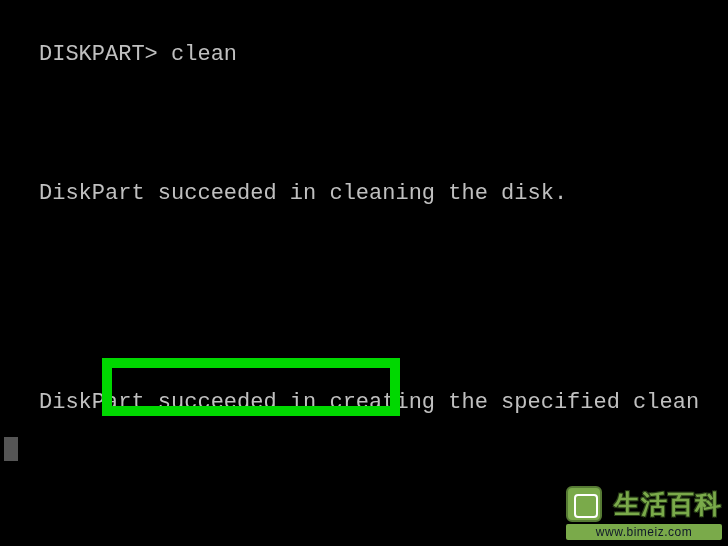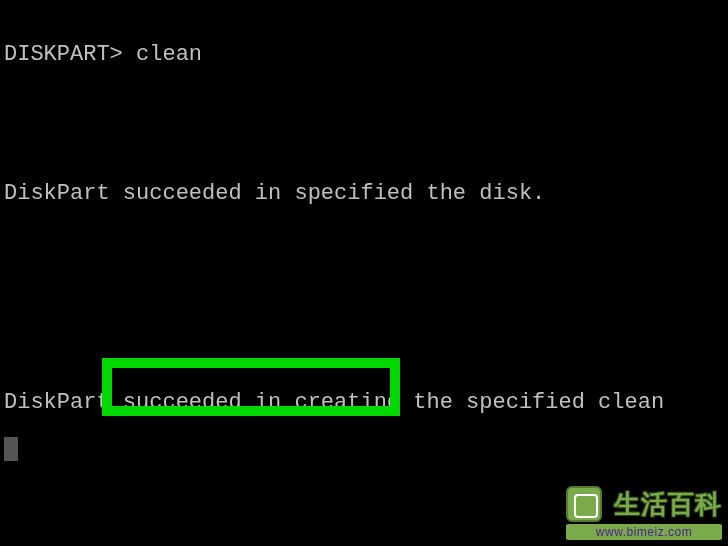--- a/index.html
+++ b/index.html
@@ -19,20 +19,21 @@
       padding-top: 0;
     }
     .terminal {
       white-space: pre;
       line-height: 1.0;
     }
     .line {
       display: block;
       height: 25px;
       padding-left: 4px;
+      margin-left: 35px;
     }
     .blank {
       display: block;
       height: 26px;
     }
     .highlight-box {
       position: absolute;
       border: 10px solid #00d800;
       left: 102px;
       top: 358px;
@@ -87,31 +88,31 @@
       letter-spacing: 1px;
     }
     .wm-url-wrap {
       background: #7aaa4a;
       border-radius: 2px;
       margin-top: 2px;
       padding: 1px 4px;
     }
     .wm-url {
       font-size: 12px;
-      color: #4c1d95;
+      color: #0f172a;
       letter-spacing: 0.5px;
     }
   </style>
 </head>
 <body>
 
 <div class="terminal">
   <span class="line">DISKPART&gt; clean</span>
   <span class="blank"></span>
-  <span class="line">DiskPart succeeded in specified the disk.</span>
+  <span class="line">DiskPart succeeded in cleaning the disk.</span>
   <span class="blank"></span>
   <span class="blank"></span>
   <span class="line">DiskPart succeeded in creating the specified clean</span>
   <span class="blank"></span>
   
   
   
   
   
   

